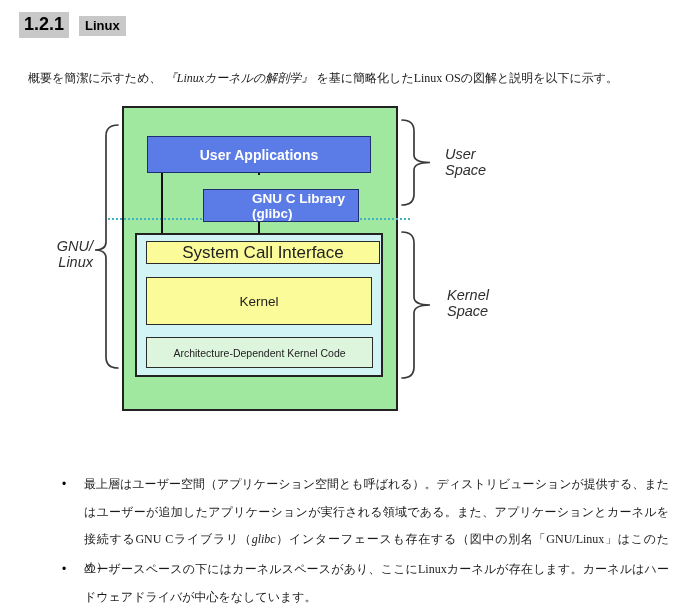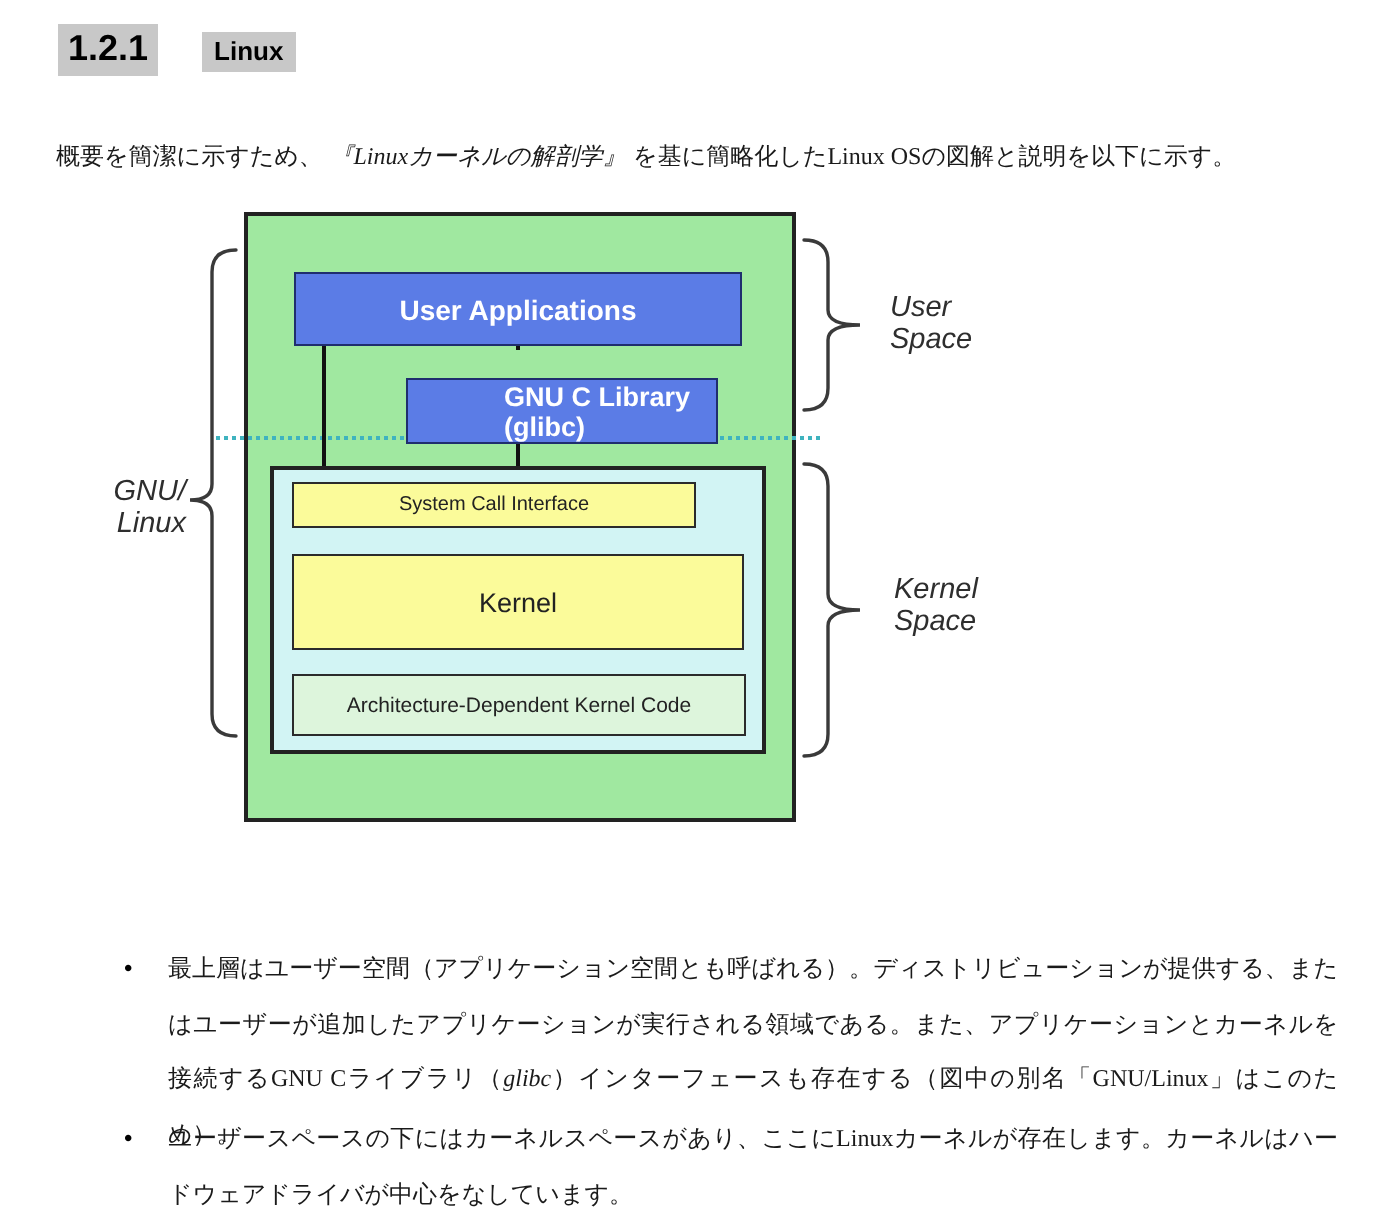--- a/index.html
+++ b/index.html
@@ -1,21 +1,21 @@
 <!DOCTYPE html>
 <html style="--chip-gray: #c8c8c8; --outer-green: #a0e8a0; --box-blue: #5b7ce6; --box-yellow: #fbfb9a; --inner-cyan: #d2f4f4; --arch-green: #ddf5dc; --divider-teal: #3fb3bf;"><head>
 <meta charset="utf-8">
 <style>
   html,body{margin:0;padding:0;background:#fff;}
   .page{
     position:relative;width:696px;height:611px;background:#fff;
     font-family:"Liberation Sans",sans-serif;color:#1a1a1a;overflow:hidden;
   }
   
-  .heading{position:absolute;left:29px;top:12px;display:flex;align-items:baseline;gap:22px;}
+  .heading{position:absolute;left:19px;top:12px;display:flex;align-items:baseline;gap:10px;}
   .chip{background:var(--chip-gray,#c8c8c8);color:#000;font-weight:bold;}
   .chip-num{font-size:18px;padding:2px 5px 3px;}
   .chip-title{font-size:13px;padding:2px 6px 3px;}
   
   .intro{position:absolute;left:28px;top:58px;width:645px;font-size:12px;line-height:17px;}
   
   .seg-jp{font-family:"Liberation Sans",sans-serif;}
   .seg-latin{font-family:"Liberation Serif",serif;}
   .seg-italic{font-family:Liberation Serif, serif;font-style:italic;}
   
@@ -33,21 +33,21 @@
   .box-ua{left:147px;top:121px;width:224px;height:37px;font-size:14px;}
   .box-glibc{left:203px;top:174px;width:156px;height:33px;font-size:13.5px;padding-left:48px;}
   .cyanbox{
     position:absolute;left:135px;top:233px;width:248px;height:144px;
     background:var(--inner-cyan,#d2f4f4);border:2px solid #222;box-sizing:border-box;
   }
   .innerbox{
     position:absolute;border:1.5px solid #2b2b2b;color:#222;box-sizing:border-box;
     display:flex;align-items:center;justify-content:center;
   }
-  .box-sci{left:146px;top:241px;width:202px;height:23px;background:var(--box-yellow,#fbfb9a);font-size:10px;}
+  .box-sci{left:146px;top:241px;width:234px;height:23px;background:var(--box-yellow,#fbfb9a);font-size:17px;}
   .box-kernel{left:146px;top:277px;width:226px;height:48px;background:var(--box-yellow,#fbfb9a);font-size:13.5px;}
   .box-adkc{left:146px;top:337px;width:227px;height:31px;background:var(--arch-green,#ddf5dc);font-size:10.5px;}
   .hw-label{
     position:absolute;left:122px;top:383px;width:272px;text-align:center;
     font-size:15.5px;color:#222;
   }
   .divider{
     position:absolute;left:108px;top:218px;width:304px;height:2px;
     background:repeating-linear-gradient(90deg,var(--divider-teal,#3fb3bf) 0 2px,transparent 2px 4px);
   }

